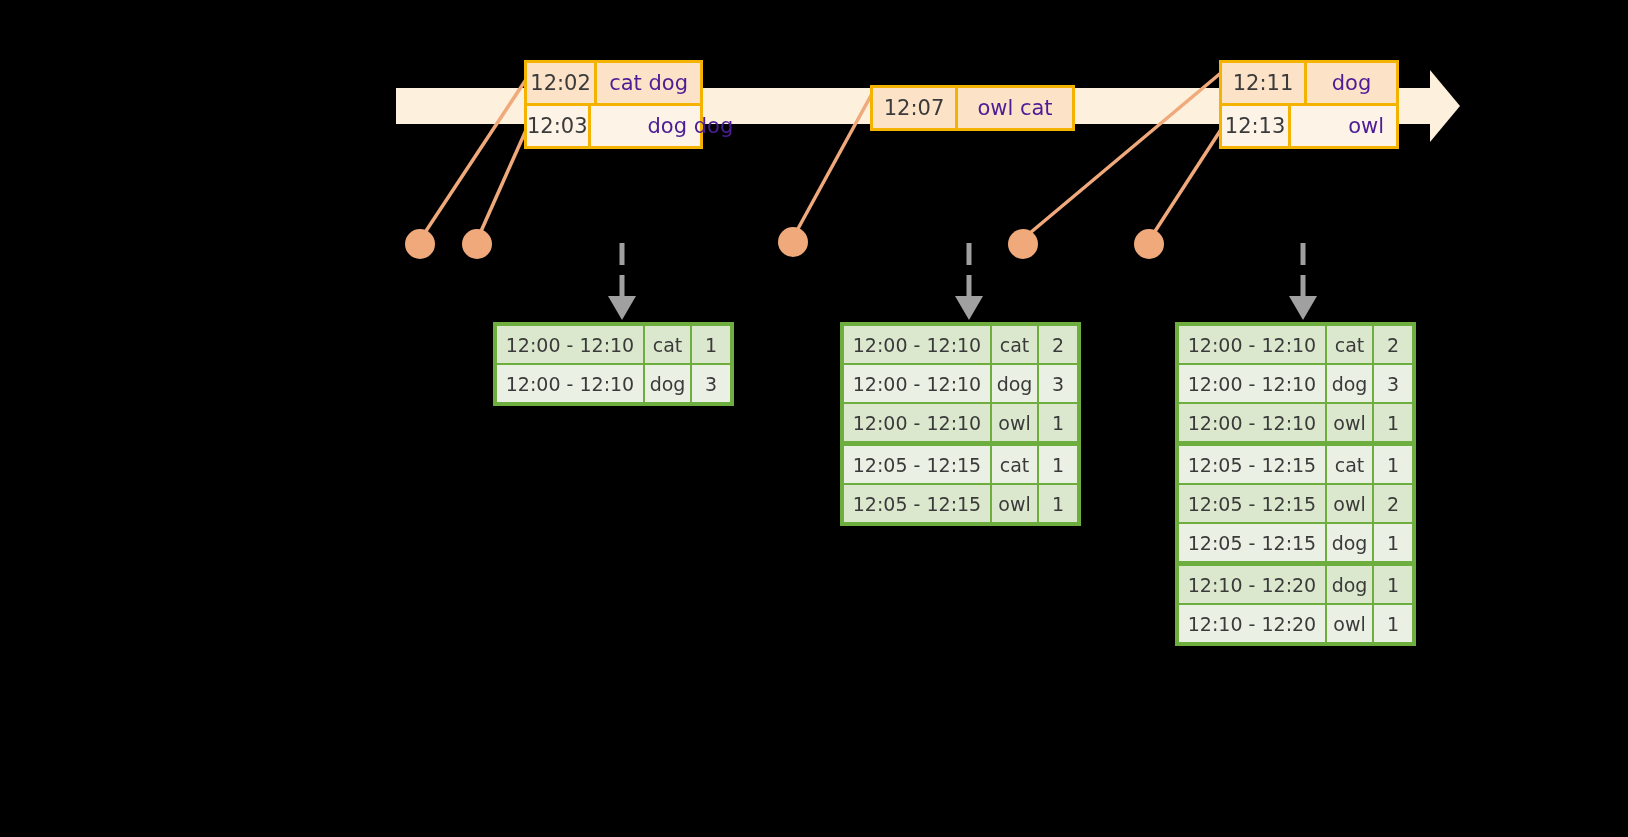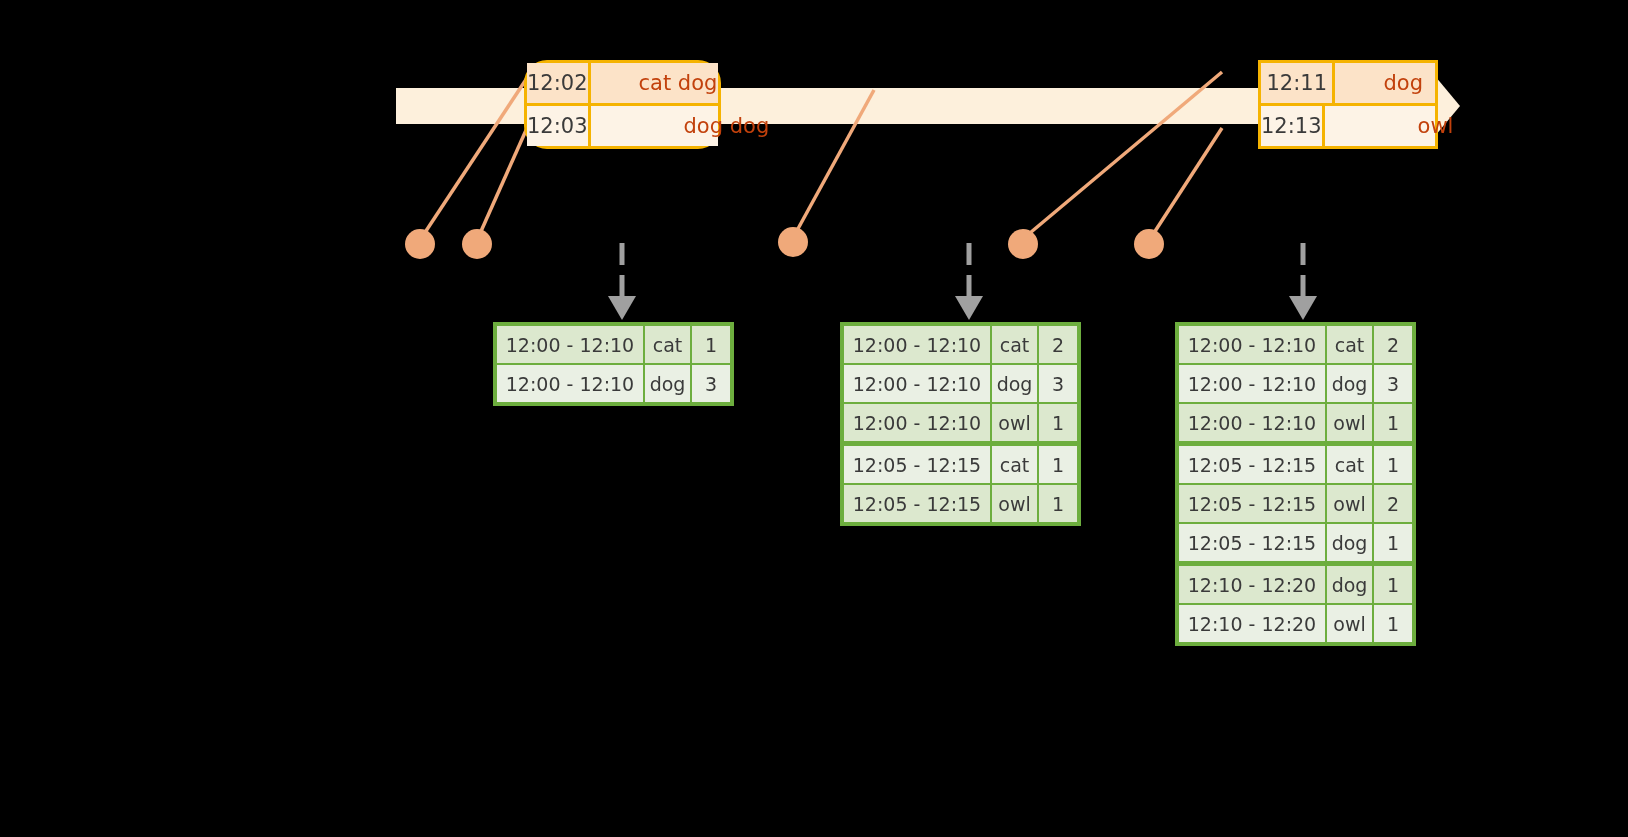--- a/index.html
+++ b/index.html
@@ -56,25 +56,24 @@
     border-right: 3px solid #F5B301;
     box-sizing: border-box;
     white-space: nowrap;
   }
   .event-words {
     flex: 1;
     display: flex;
     align-items: center;
     justify-content: center;
     font-size: 21px;
-    color: #c2410c;
+    color: #4c1d95;
     box-sizing: border-box;
     white-space: nowrap;
     padding: 0 12px;
-    margin-left: 36px;
   }
 
   
   .result-table {
     position: absolute;
     border: 4px solid #6DAE3E;
     box-sizing: border-box;
     background: #0c4a6e;
     display: flex;
     flex-direction: column;
@@ -151,33 +150,39 @@
     <g>
       <line x1="969" y1="243" x2="969" y2="300" stroke="#A0A0A0" stroke-width="5" stroke-dasharray="22,10"></line>
       <polygon points="955,296 983,296 969,320" fill="#A0A0A0"></polygon>
     </g>
     <g>
       <line x1="1303" y1="243" x2="1303" y2="300" stroke="#A0A0A0" stroke-width="5" stroke-dasharray="22,10"></line>
       <polygon points="1289,296 1317,296 1303,320" fill="#A0A0A0"></polygon>
     </g>
   </svg>
 
-  <div class="event-box" style="left:524px; top:60px; width:197px;border-radius:23px;">
+  <div class="event-box" style="left:524px; top:60px; width:179px;">
     <div class="event-row r0">
       <div class="event-time">12:02</div>
       <div class="event-words">cat dog</div>
     </div>
     <div class="event-row r1">
       <div class="event-time">12:03</div>
       <div class="event-words">dog dog</div>
     </div>
   </div>
 
-
-  <div class="event-box" style="left:1258px; top:60px; width:180px;">
+  <div class="event-box" style="left:870px; top:85px; width:205px;">
+    <div class="event-row r0">
+      <div class="event-time">12:07</div>
+      <div class="event-words">owl cat</div>
+    </div>
+  </div>
+
+  <div class="event-box" style="left:1219px; top:60px; width:180px;">
     <div class="event-row r0">
       <div class="event-time">12:11</div>
       <div class="event-words">dog</div>
     </div>
     <div class="event-row r1">
       <div class="event-time">12:13</div>
       <div class="event-words">owl</div>
     </div>
   </div>
 

